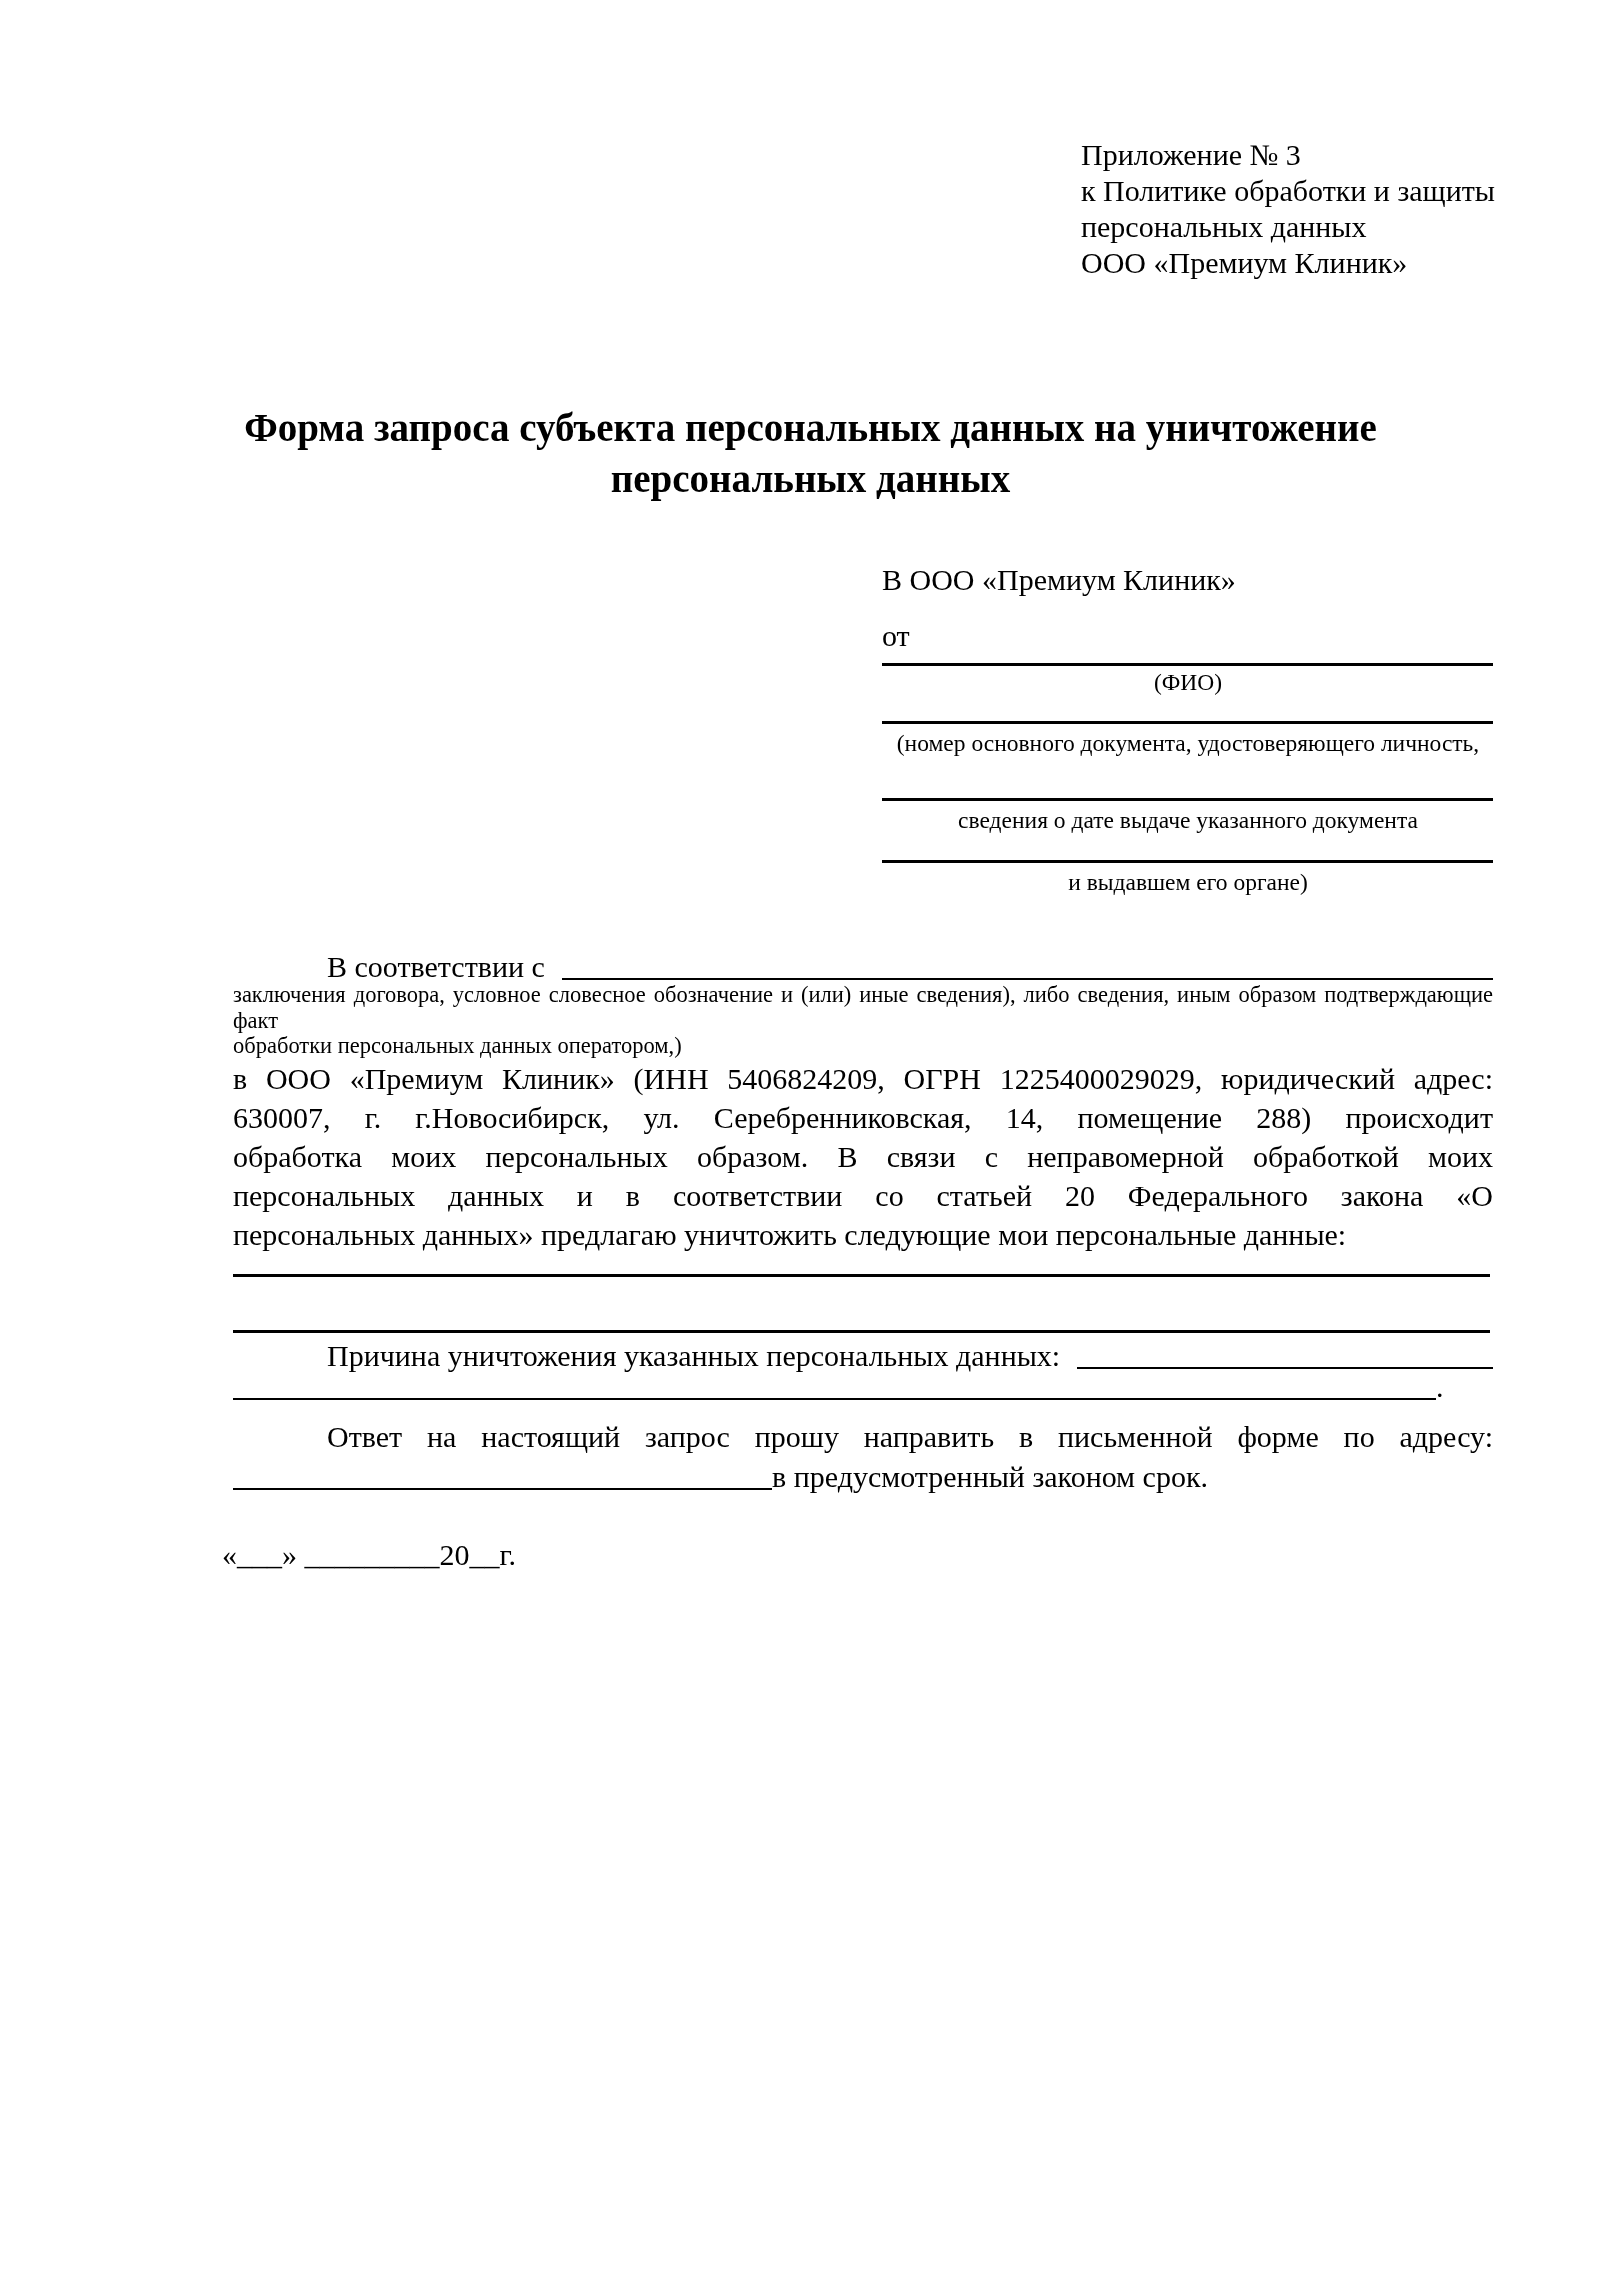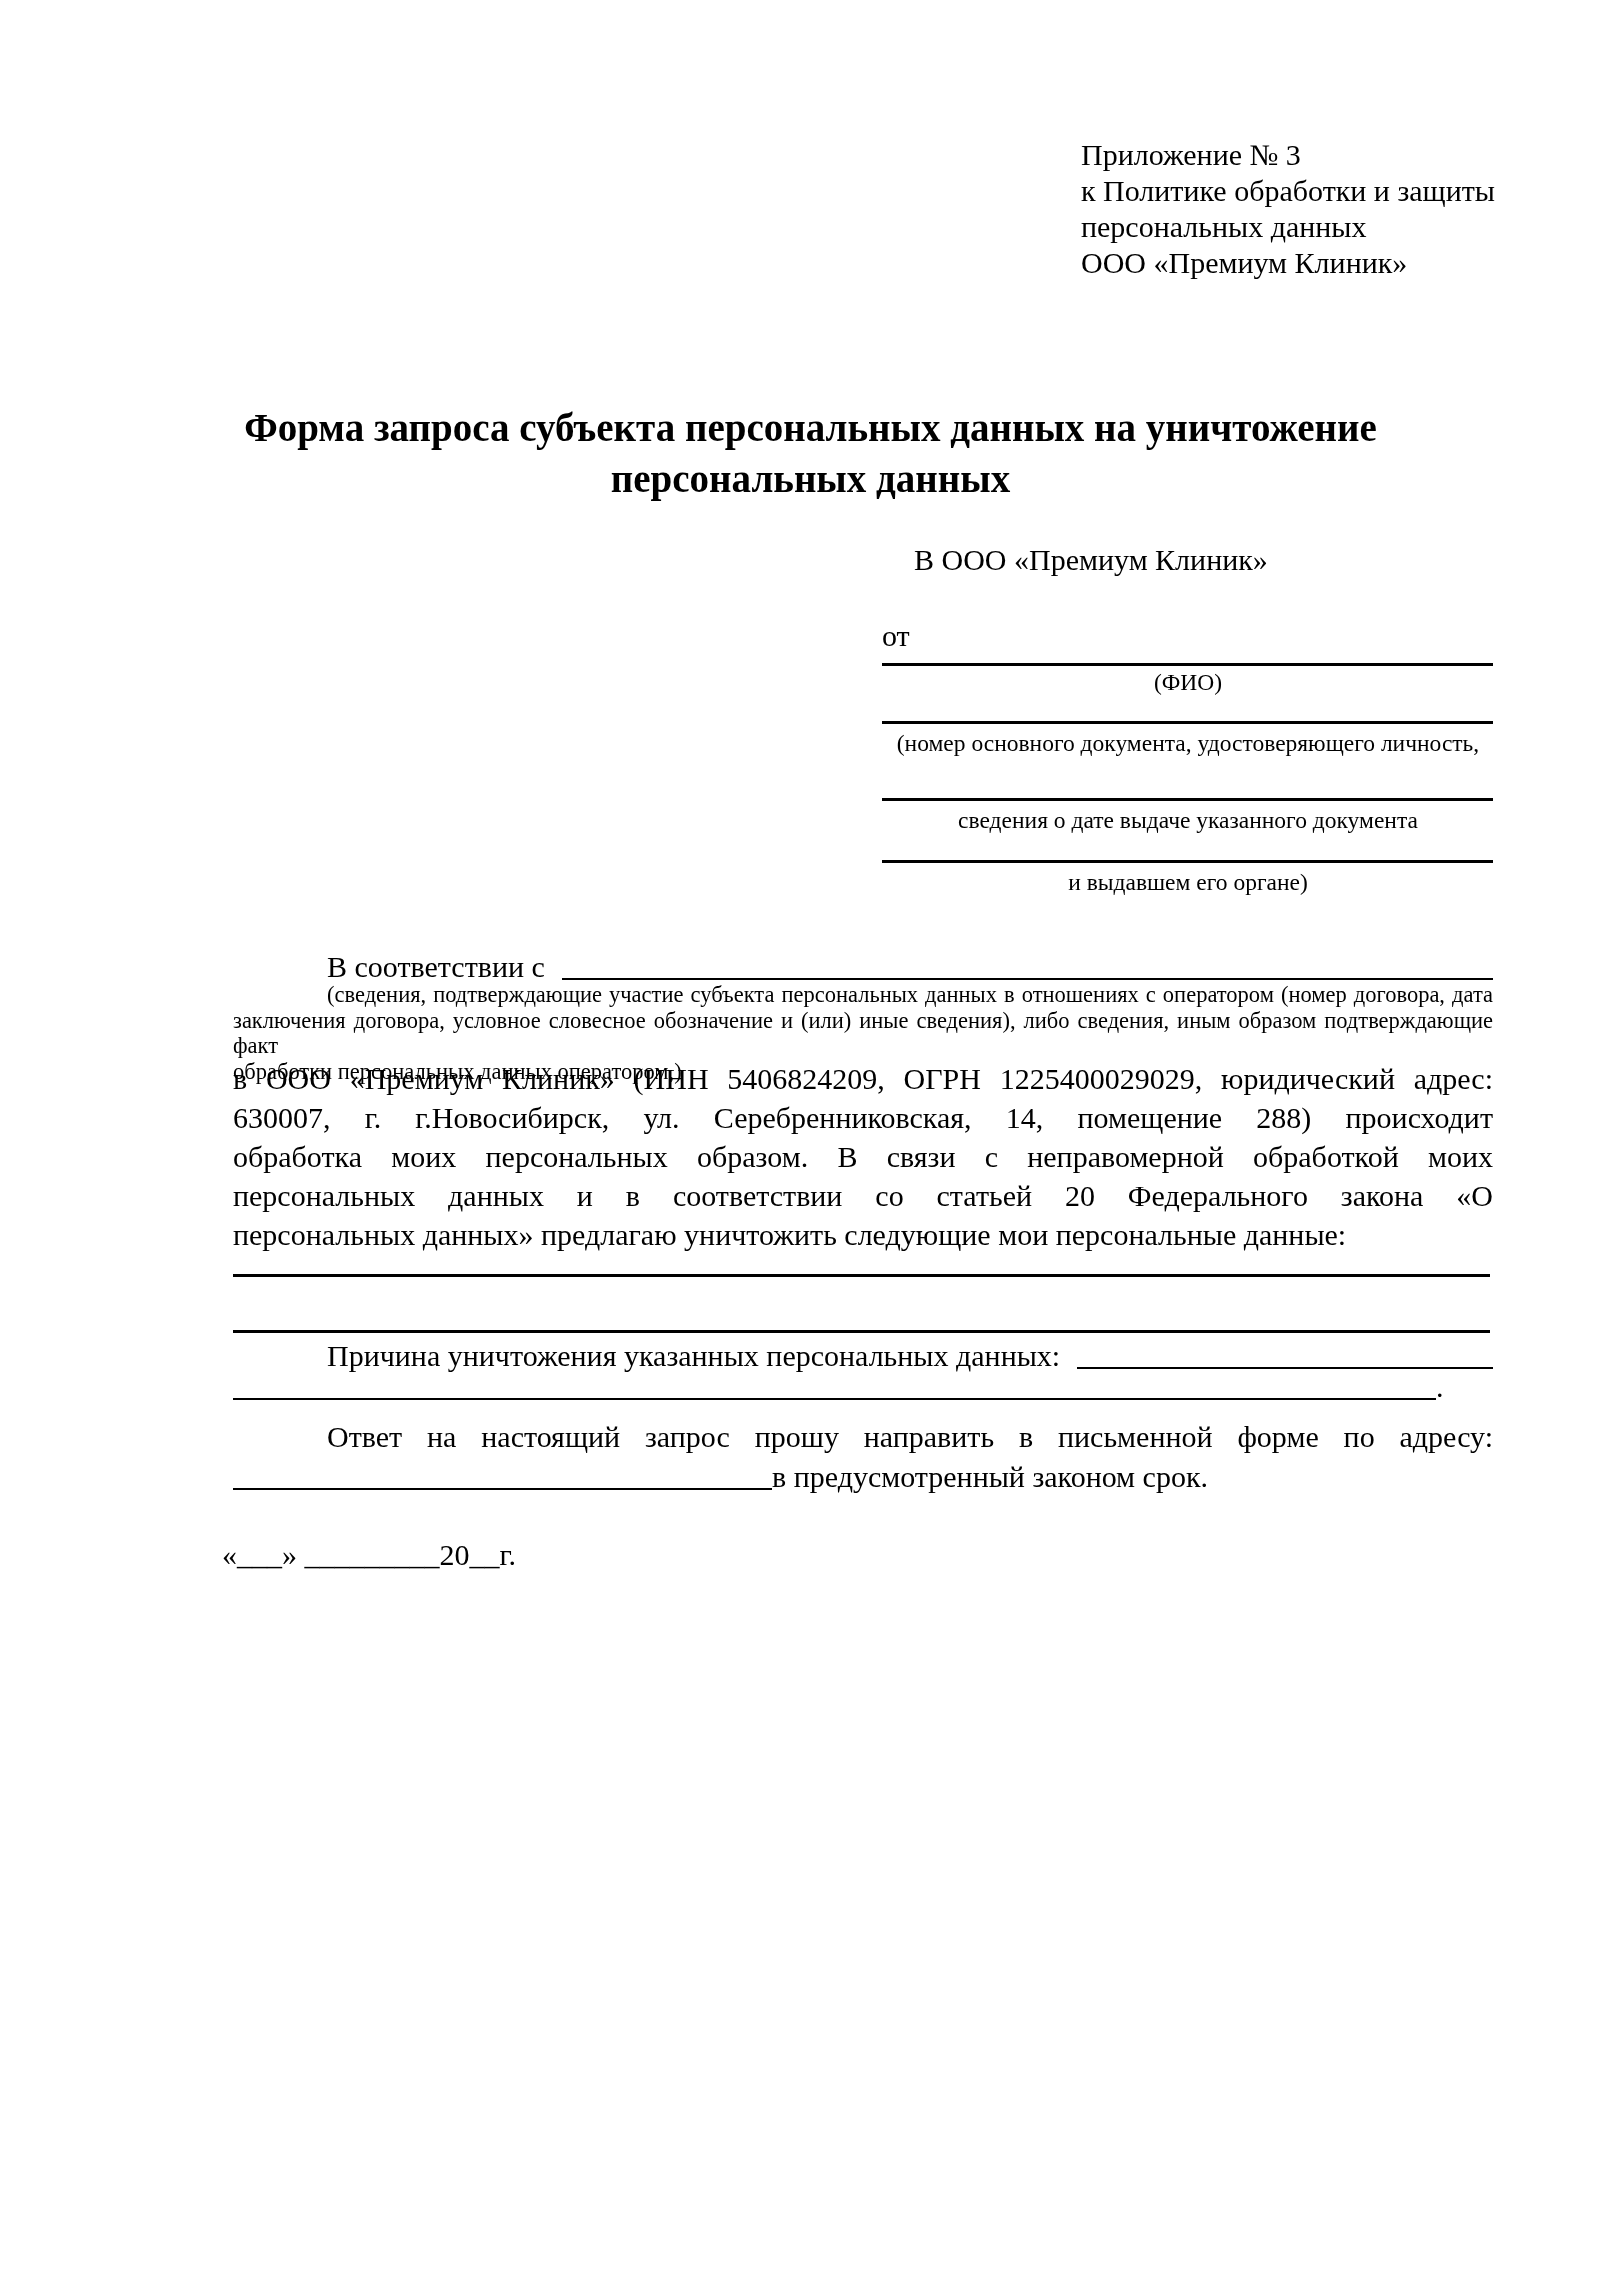--- a/index.html
+++ b/index.html
@@ -12,21 +12,21 @@
     overflow:hidden;
   }
   .abs{position:absolute;font-family:Liberation Serif, serif;}
   .body-fs{font-size:30px;line-height:39px;}
 
   .appendix{left:1081px;top:137px;font-size:30px;line-height:36px;}
 
   .doc-title{left:0;top:402px;width:1621px;text-align:center;
              font-weight:700;font-size:39px;line-height:51px;}
 
-  .addr-to{left:882px;top:540px;margin-left:32px;}
+  .addr-to{left:882px;top:560px;}
   .addr-from{left:882px;top:616px;}
 
   .fline{left:882px;width:611px;height:2.9px;background:#000;}
   .f1{top:663px}.f2{top:721px}.f3{top:798px}.f4{top:860px}
   .fcap{left:863px;width:650px;text-align:center;font-size:23.5px;line-height:29px;}
   .c1{top:668px}.c2{top:729px}.c3{top:806px}.c4{top:868px}
 
   .flexrow{display:flex;}
   .fill{flex:1;border-bottom:2.9px solid #000;margin-bottom:5.9px;margin-left:9.8px;}
   .fillw{border-bottom:2.9px solid #000;margin-bottom:5.9px;}
@@ -86,21 +86,20 @@
 
   <div class="abs fline f4"></div>
   <div class="abs acc-row flexrow body-fs">
     <span class="lbl ind">В соответствии с </span>
     <span class="fill"></span>
   </div>
 
   <div class="abs fcap c4">и выдавшем его органе)</div>
 
   <div class="abs note">
-    <div class="jl ti">(сведения, подтверждающие участие субъекта персональных данных в отношениях с оператором (номер договора, дата</div>
     <div class="jl">заключения договора, условное словесное обозначение и (или) иные сведения), либо сведения, иным образом подтверждающие факт</div>
     <div>обработки персональных данных оператором,)</div>
   </div>
 
   <div class="abs para body-fs">
     <div class="jl">в ООО «Премиум Клиник» (ИНН 5406824209, ОГРН 1225400029029, юридический адрес:</div>
     <div class="jl">630007, г. г.Новосибирск, ул. Серебренниковская, 14, помещение 288) происходит</div>
     <div class="jl">обработка моих персональных образом. В связи с неправомерной обработкой моих</div>
     <div class="jl">персональных данных и в соответствии со статьей 20 Федерального закона «О</div>
     <div>персональных данных» предлагаю уничтожить следующие мои персональные данные:</div>

